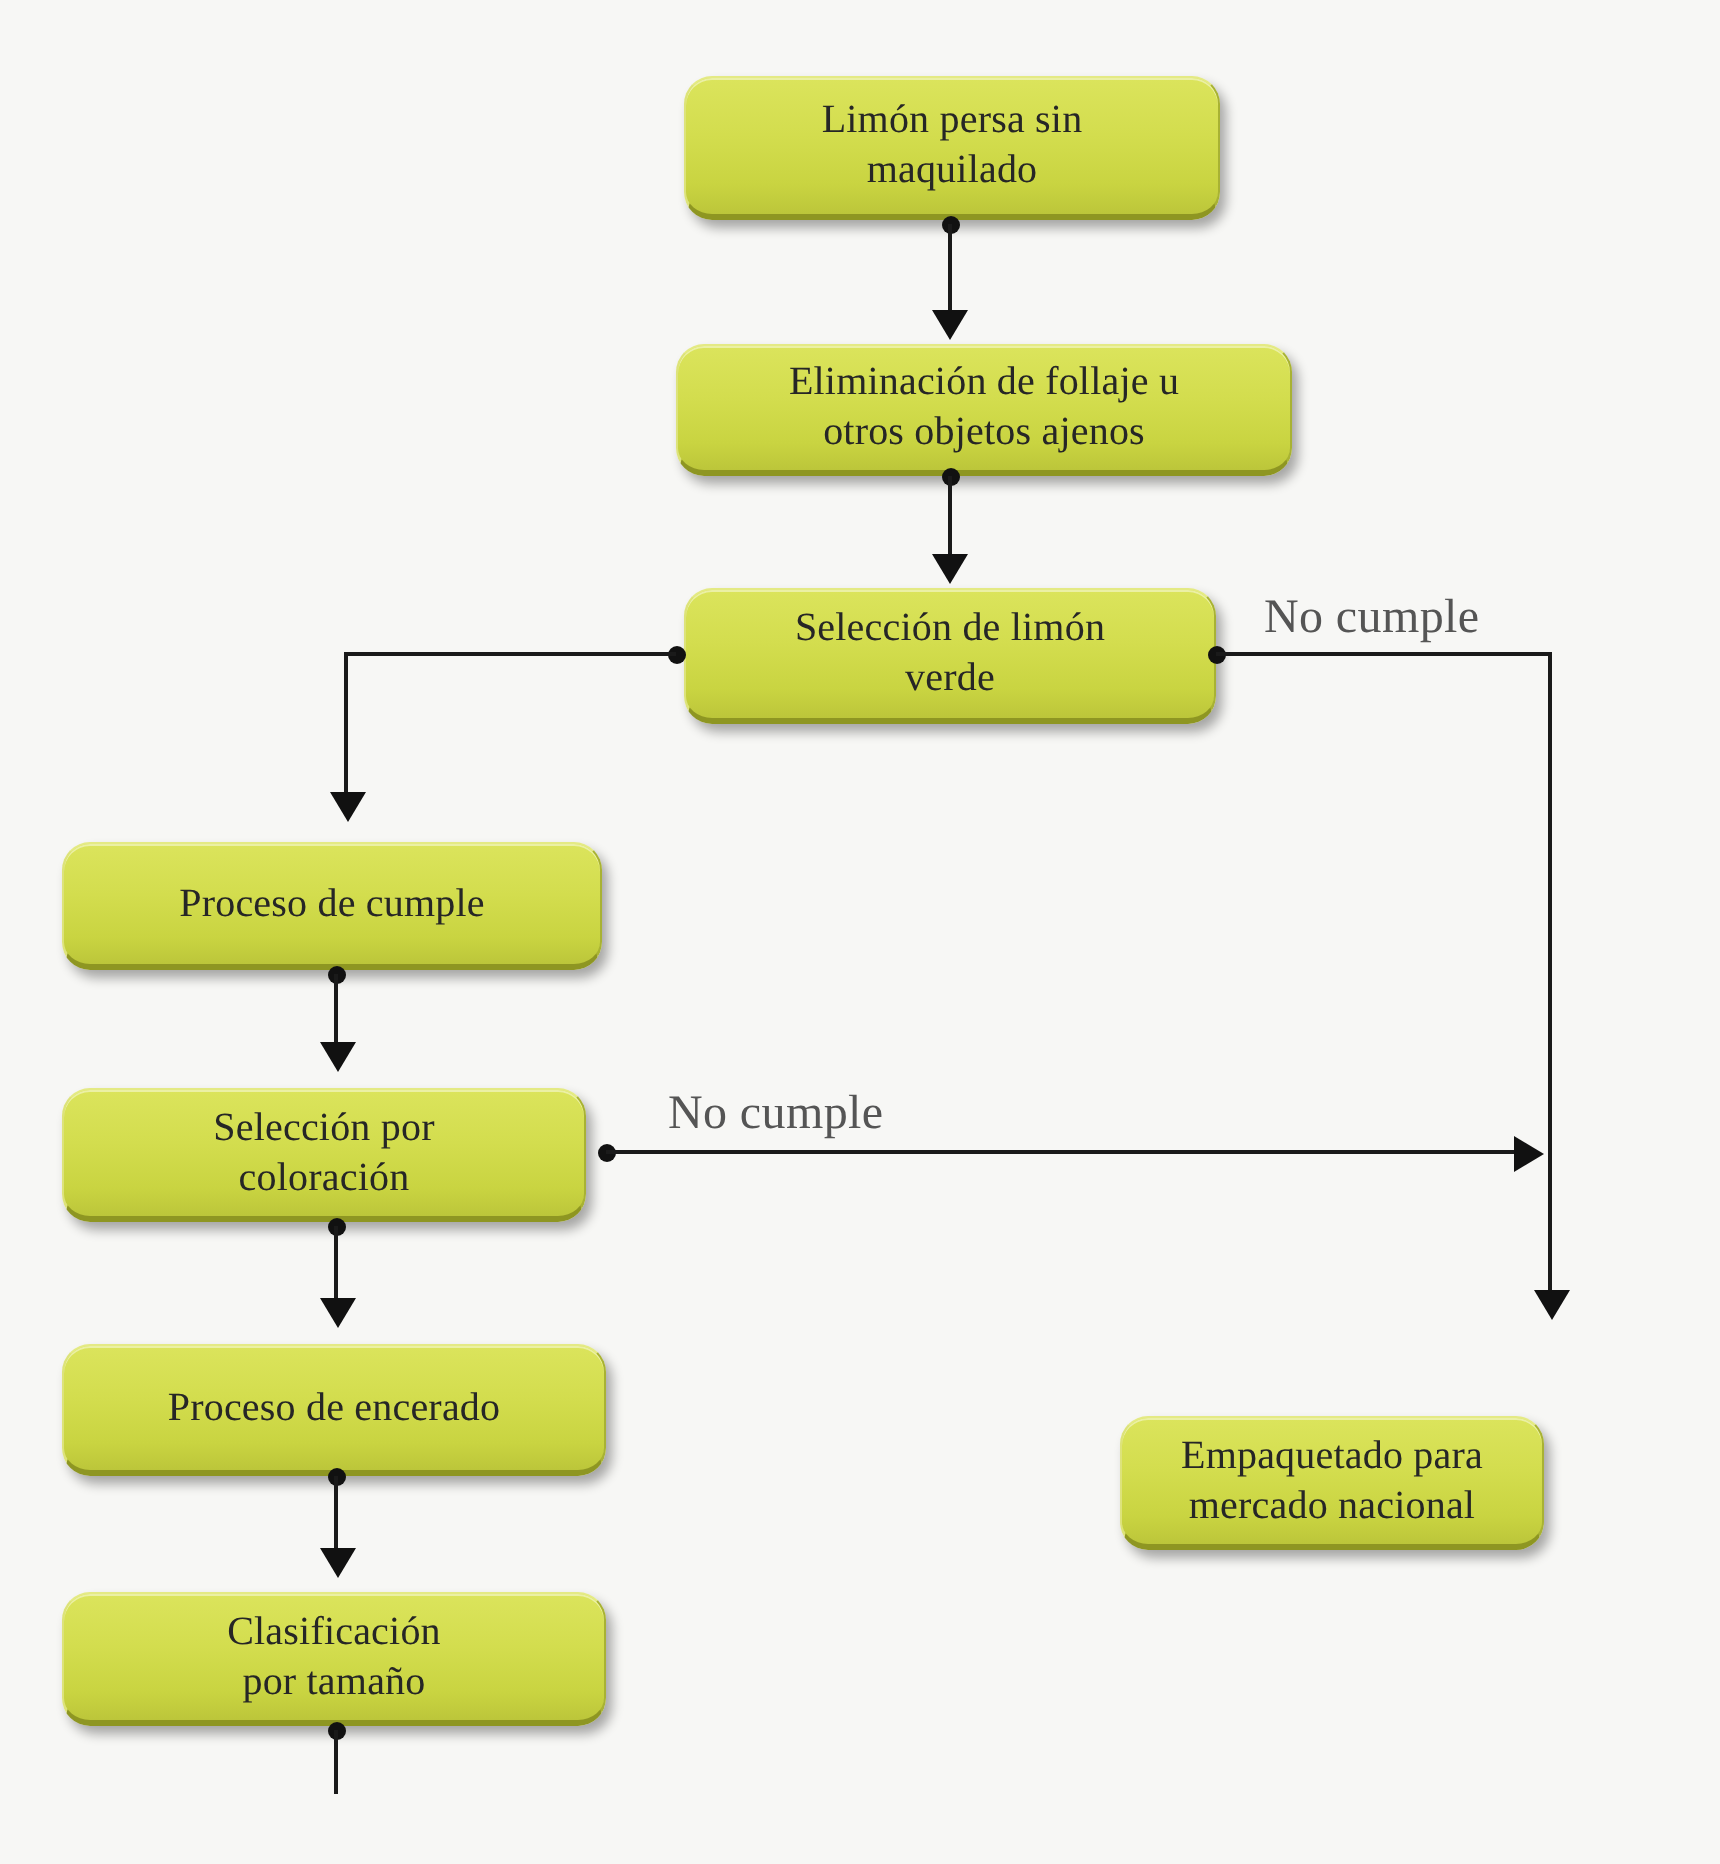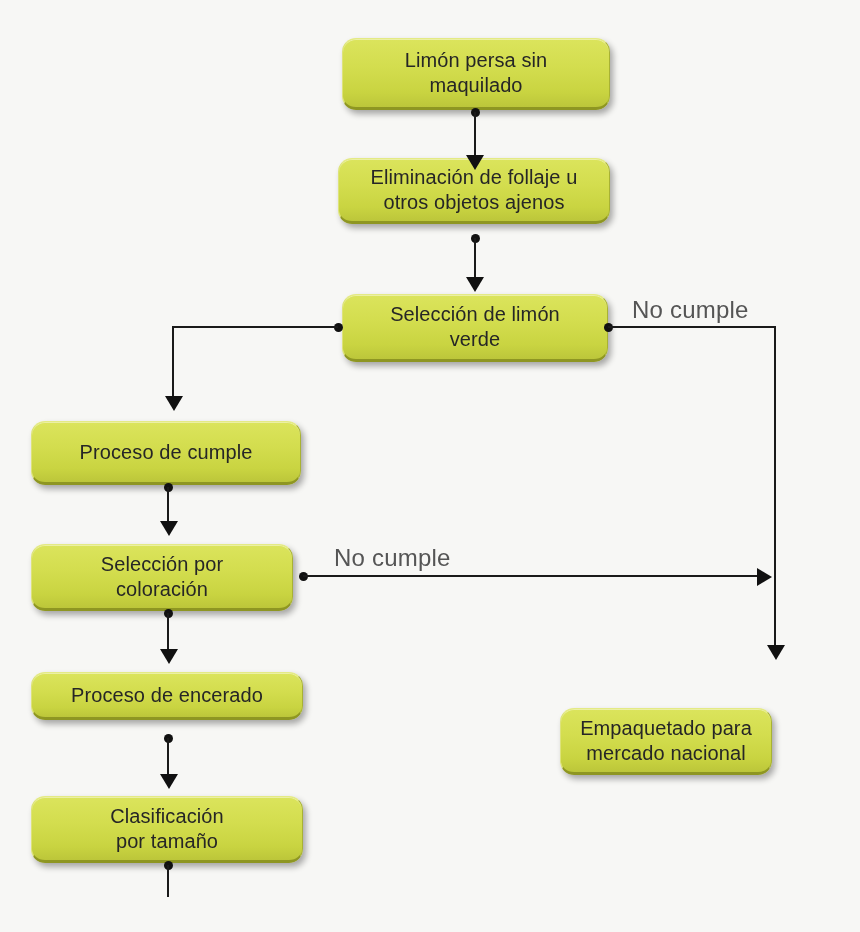--- a/index.html
+++ b/index.html
@@ -6,21 +6,21 @@
     margin: 0;
     padding: 0;
     background: #ffffff;
   }
   #canvas {
     position: relative;
     width: 860px;
     height: 932px;
     background: #f7f7f5;
     overflow: hidden;
-    font-family: Liberation Sans, sans-serif;
+    font-family: Liberation Serif, serif;
   }
 
   
   .node {
     position: absolute;
     box-sizing: border-box;
     border-radius: 14px;
     background: linear-gradient(180deg, #dbe45c 0%, #d3dd4e 42%, #c9d441 78%, #bcc63a 100%);
     border-top: 1px solid #e4ea84;
     border-left: 1px solid #dde37a;
@@ -82,32 +82,32 @@
   }
 </style>
 </head>
 <body>
 
 <div id="canvas">
 
   <div class="node" style="left:342px; top:38px; width:268px; height:72px;">Limón persa sin
 maquilado</div>
 
-  <div class="node" style="left:338px; top:158px; width:272px; height:66px;">Eliminación de follaje u
+  <div class="node" style="left:338px; top:172px; width:308px; height:66px;">Eliminación de follaje u
 otros objetos ajenos</div>
 
   <div class="node" style="left:342px; top:294px; width:266px; height:68px;">Selección de limón
 verde</div>
 
   <div class="node" style="left:31px; top:421px; width:270px; height:64px;">Proceso de cumple</div>
 
   <div class="node" style="left:31px; top:544px; width:262px; height:67px;">Selección por
 coloración</div>
 
-  <div class="node" style="left:31px; top:672px; width:272px; height:48px;">Proceso de encerado</div>
+  <div class="node" style="left:31px; top:672px; width:272px; height:66px;">Proceso de encerado</div>
 
   <div class="node" style="left:31px; top:796px; width:272px; height:67px;">Clasificación
 por tamaño</div>
 
   <div class="node" style="left:560px; top:708px; width:212px; height:67px;">Empaquetado para
 mercado nacional</div>
 
   <div class="dot" style="left:471px; top:108px;"></div>
   <div class="edge-v" style="left:474px; top:112px; height:48px;"></div>
   <div class="arrow-down" style="left:466px; top:155px;"></div>

